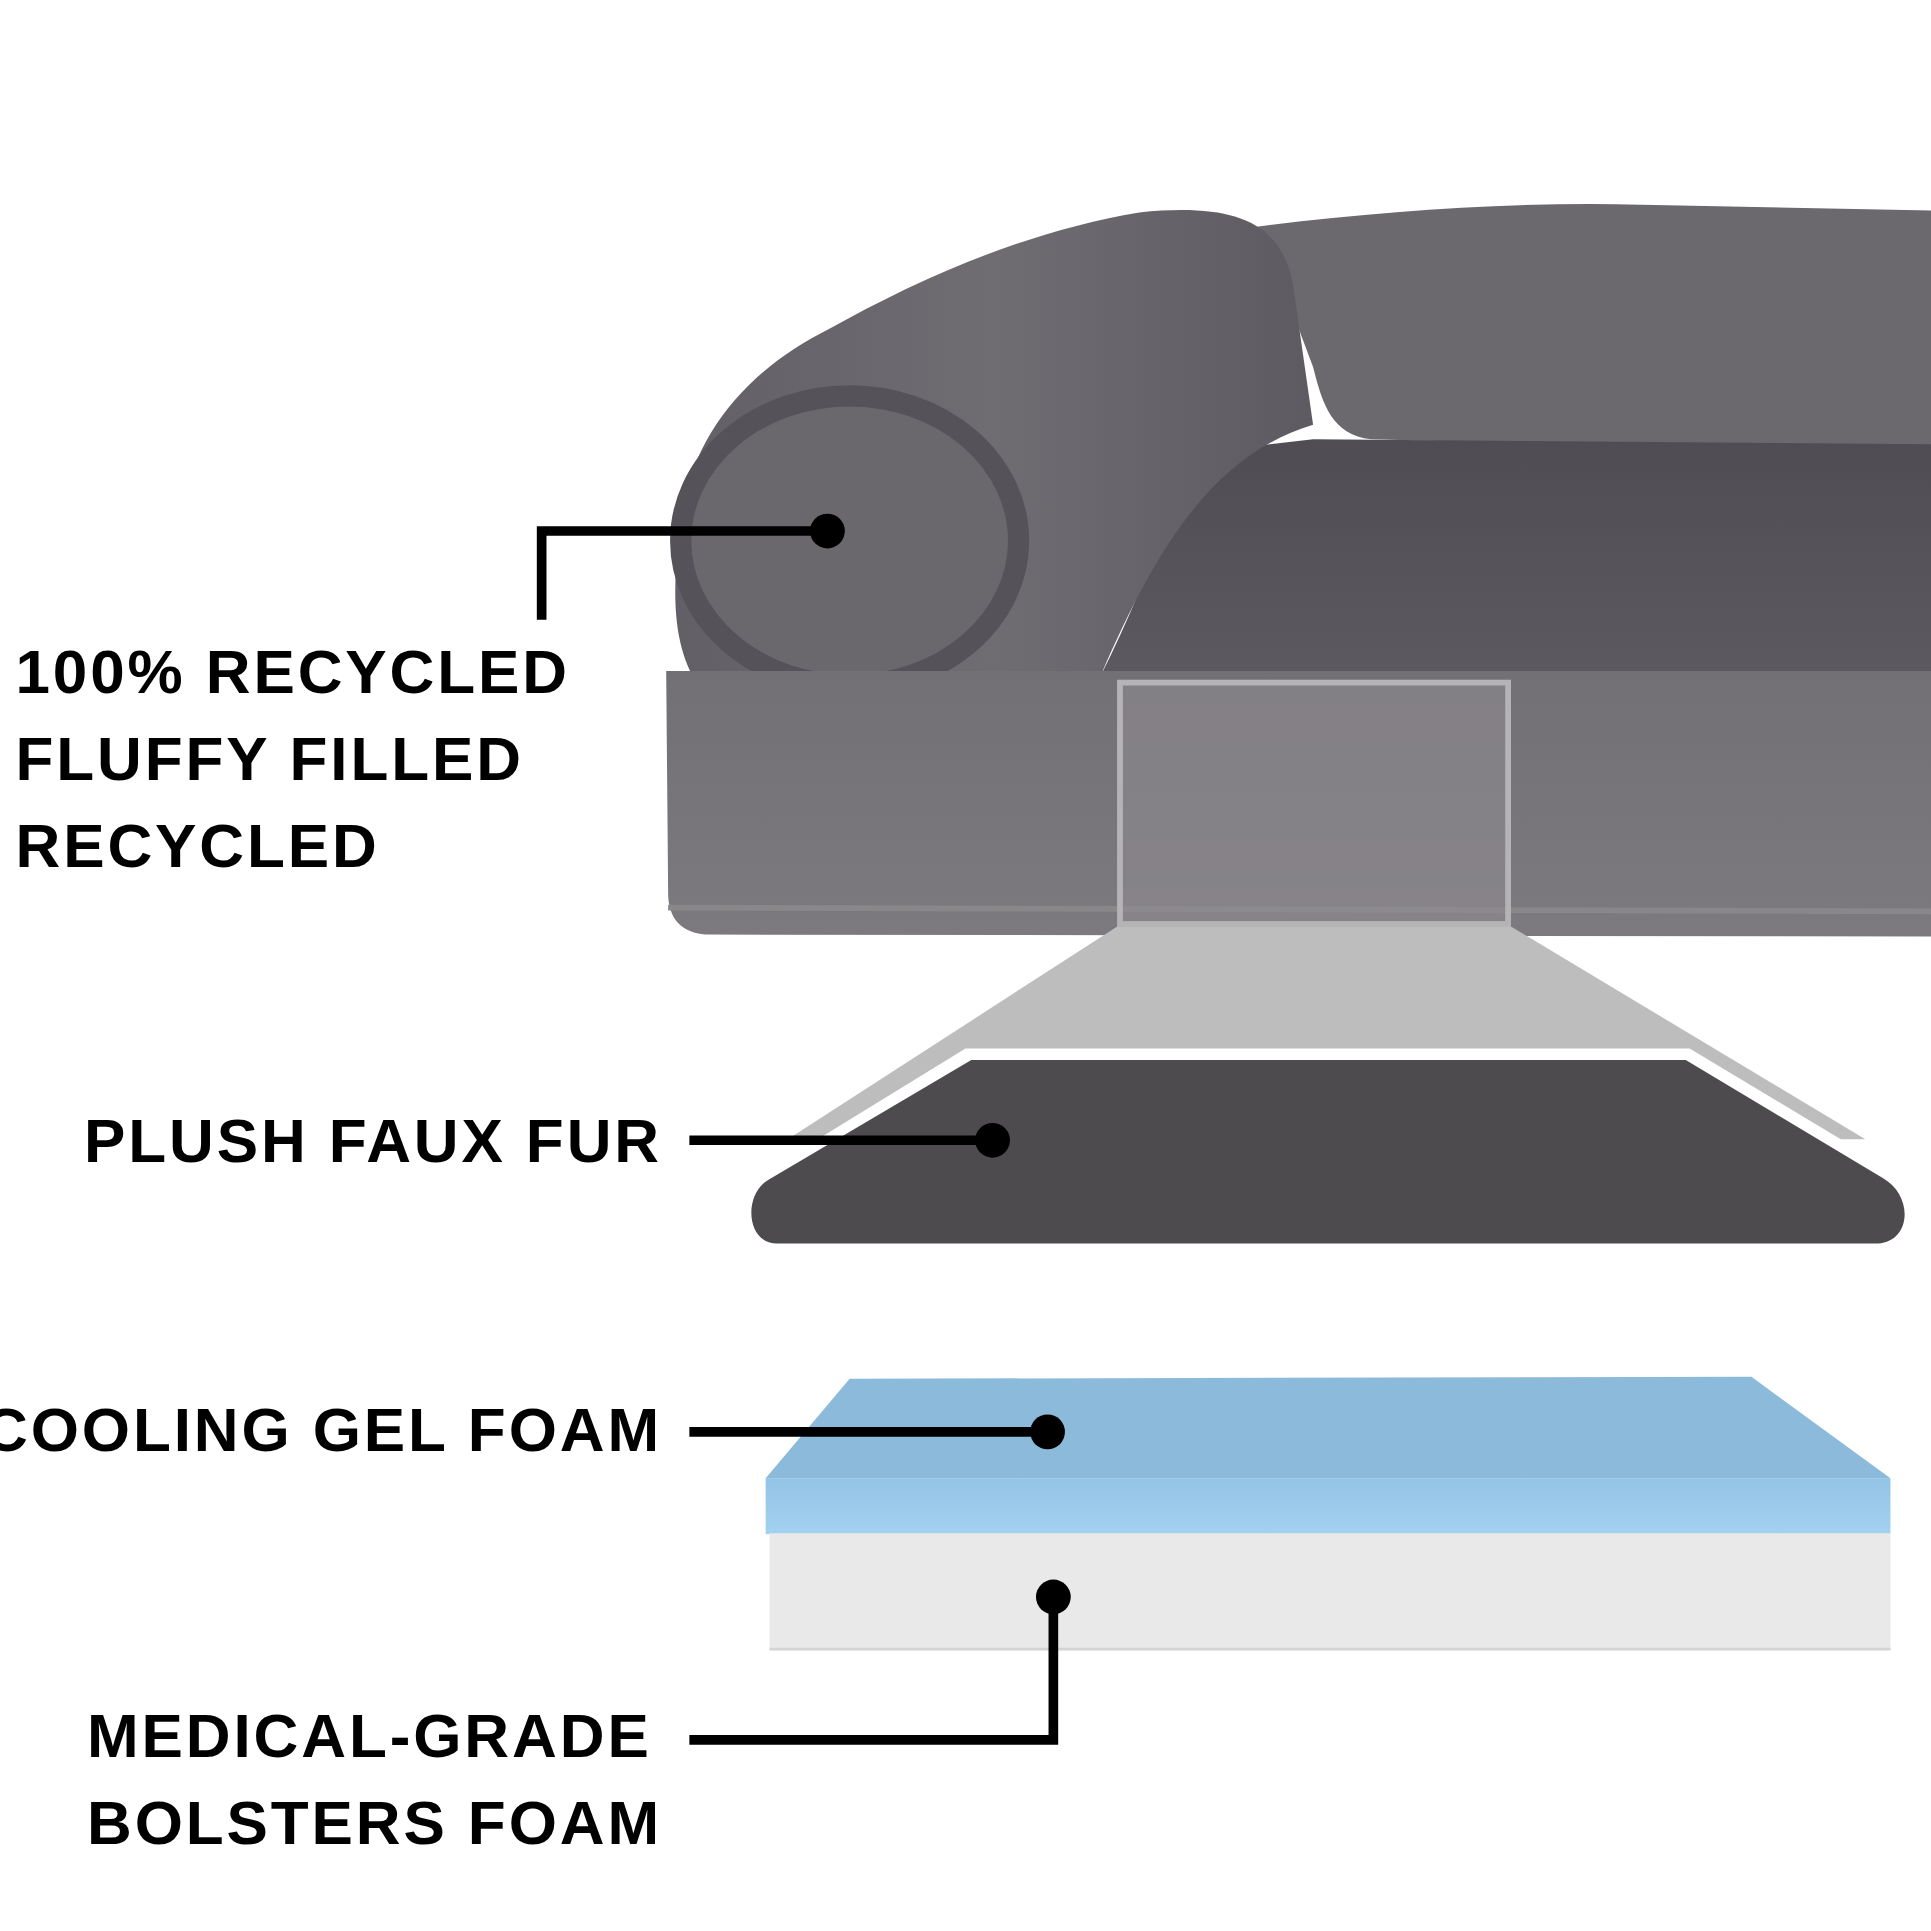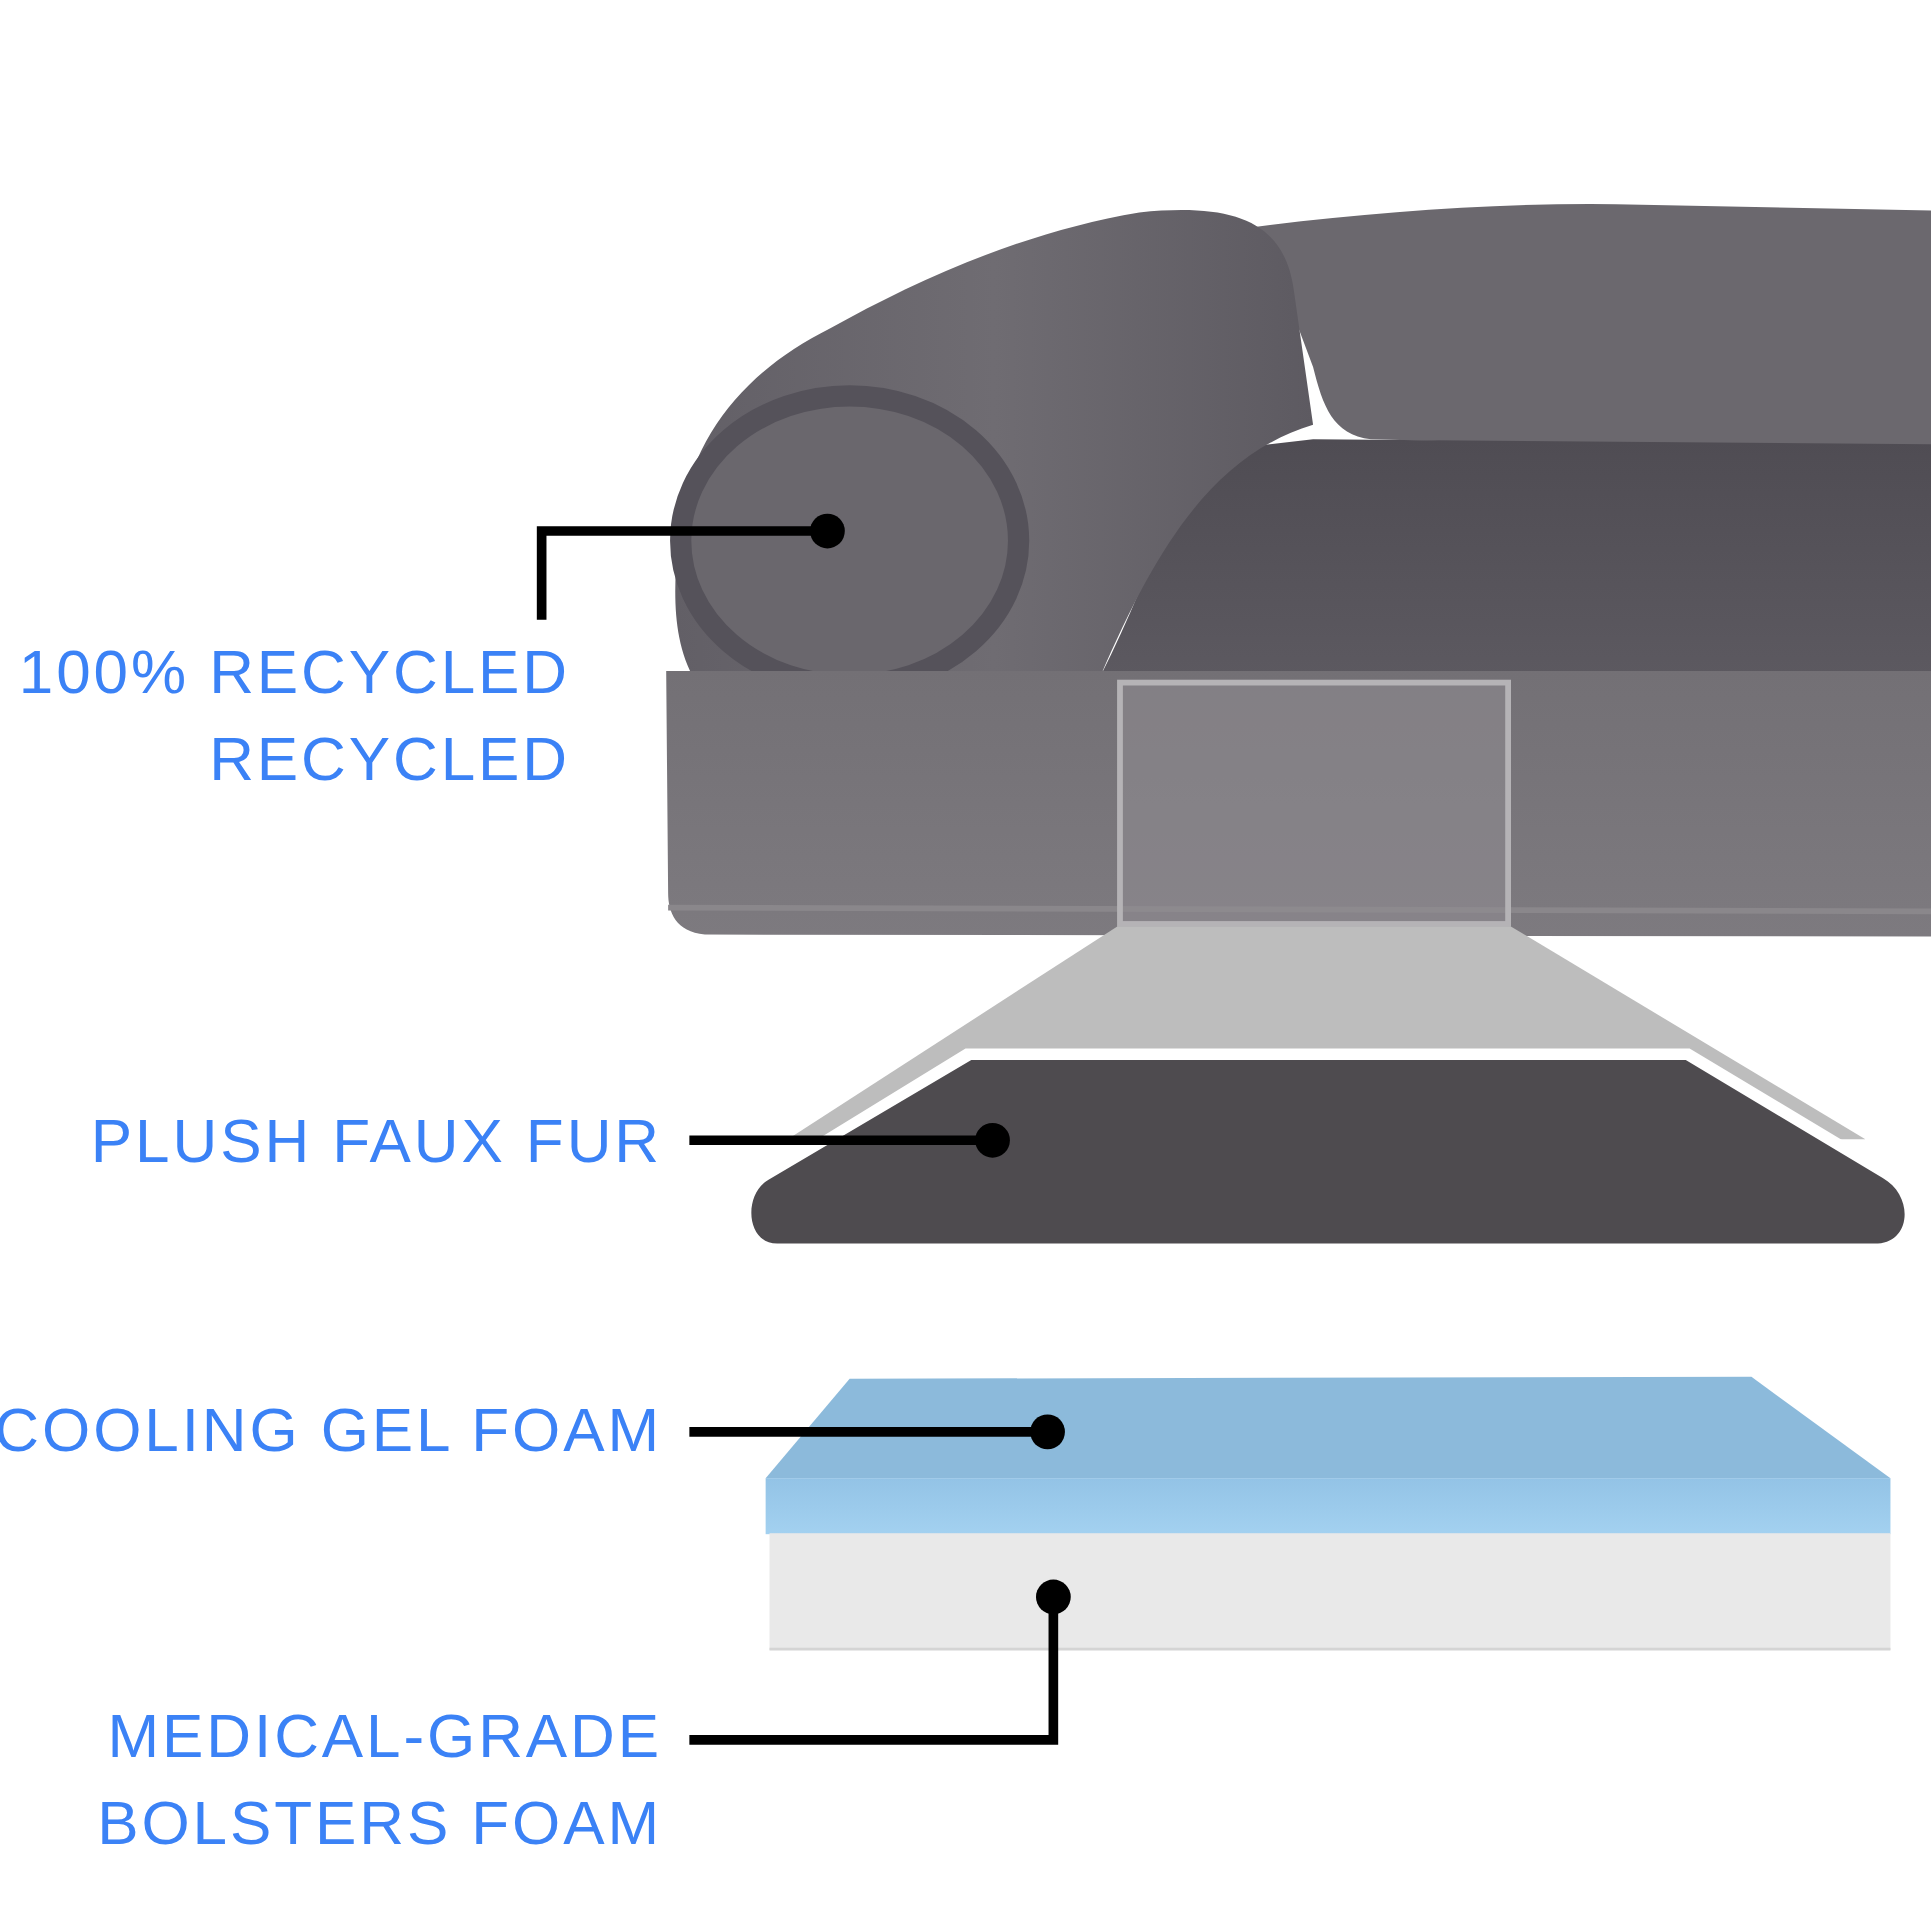--- a/index.html
+++ b/index.html
@@ -1,18 +1,18 @@
 <!DOCTYPE html>
 <html><head>
 <meta charset="utf-8">
 <style>
   html,body{margin:0;padding:0;background:#ffffff;}
   body{width:1931px;height:1931px;position:relative;overflow:hidden;font-family:"Liberation Sans","DejaVu Sans",sans-serif;}
   #art{position:absolute;left:0;top:0;width:1931px;height:1931px;}
-  .label{position:absolute;right:calc(1931px - 662px);text-align:right;font-weight:400;color:#3b82f6;font-size:62px;letter-spacing:2.9px;line-height:87px;white-space:nowrap;font-family:"Liberation Sans","DejaVu Sans",sans-serif;}
+  .label{position:absolute;right:calc(1931px - 662px);text-align:left;font-weight:700;color:#000000;font-size:62px;letter-spacing:2.9px;line-height:87px;white-space:nowrap;font-family:"Liberation Sans","DejaVu Sans",sans-serif;}
   .label span{display:block;}
   #label-bolsters{right:calc(1931px - 570px);top:628px;}
   #label-fur{top:1097px;}
   #label-gel{top:1386px;}
   #label-support{top:1692px;}
 </style>
 </head>
 <body>
 
 <svg id="art" viewBox="0 0 2000 2000" xmlns="http://www.w3.org/2000/svg">
@@ -76,20 +76,21 @@
   <g fill="#000">
     <circle cx="857" cy="550" r="18"></circle>
     <circle cx="1028" cy="1181" r="18"></circle>
     <circle cx="1085" cy="1483" r="18"></circle>
     <circle cx="1091" cy="1654" r="18"></circle>
   </g>
 </svg>
 
 <div class="label" id="label-bolsters">
   <span>100% RECYCLED</span>
+  <span>FLUFFY FILLED</span>
   <span>RECYCLED</span>
 </div>
 
 <div class="label" id="label-fur">
   <span>PLUSH FAUX FUR</span>
 </div>
 
 <div class="label" id="label-gel">
   <span>COOLING GEL FOAM</span>
 </div>

